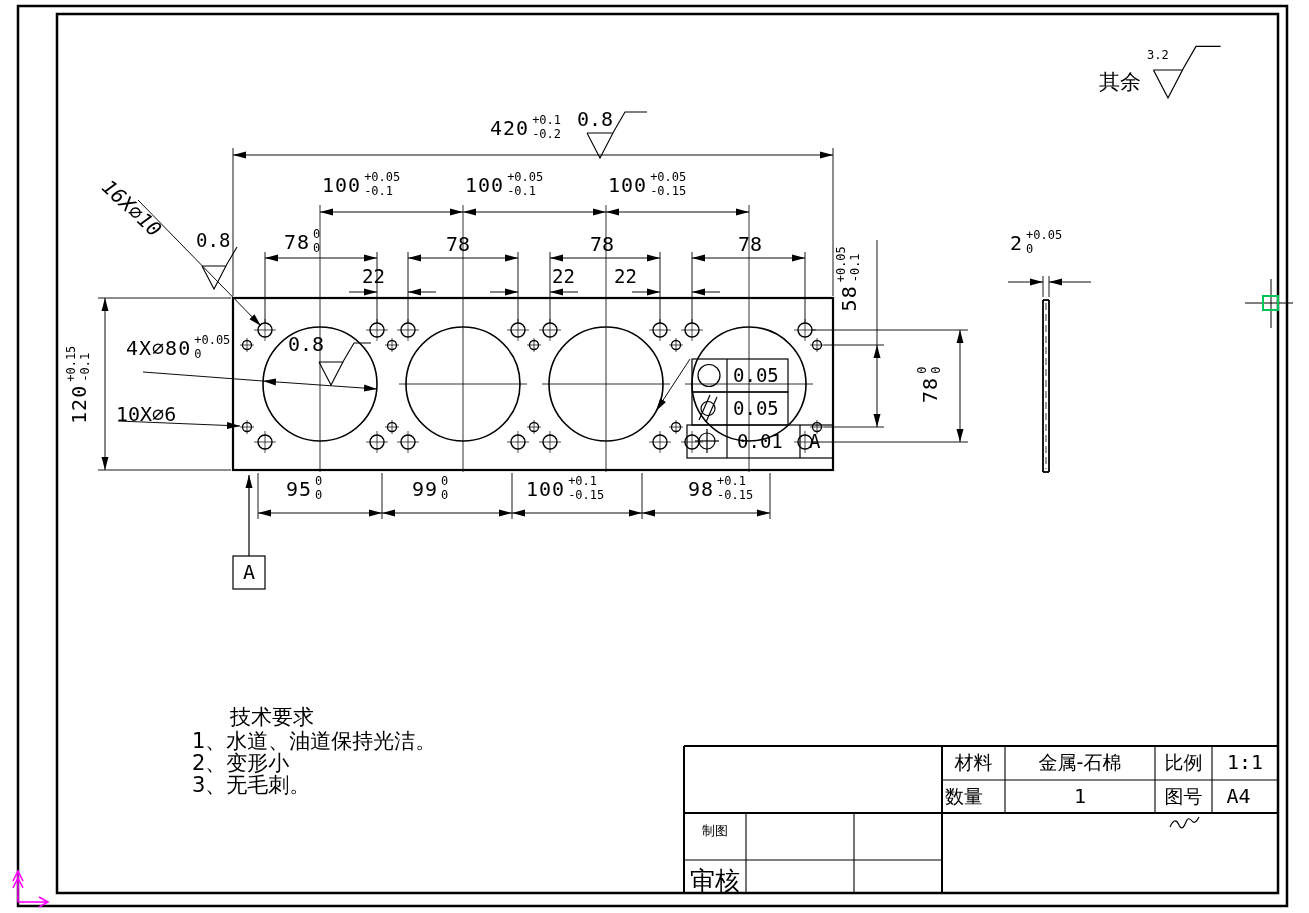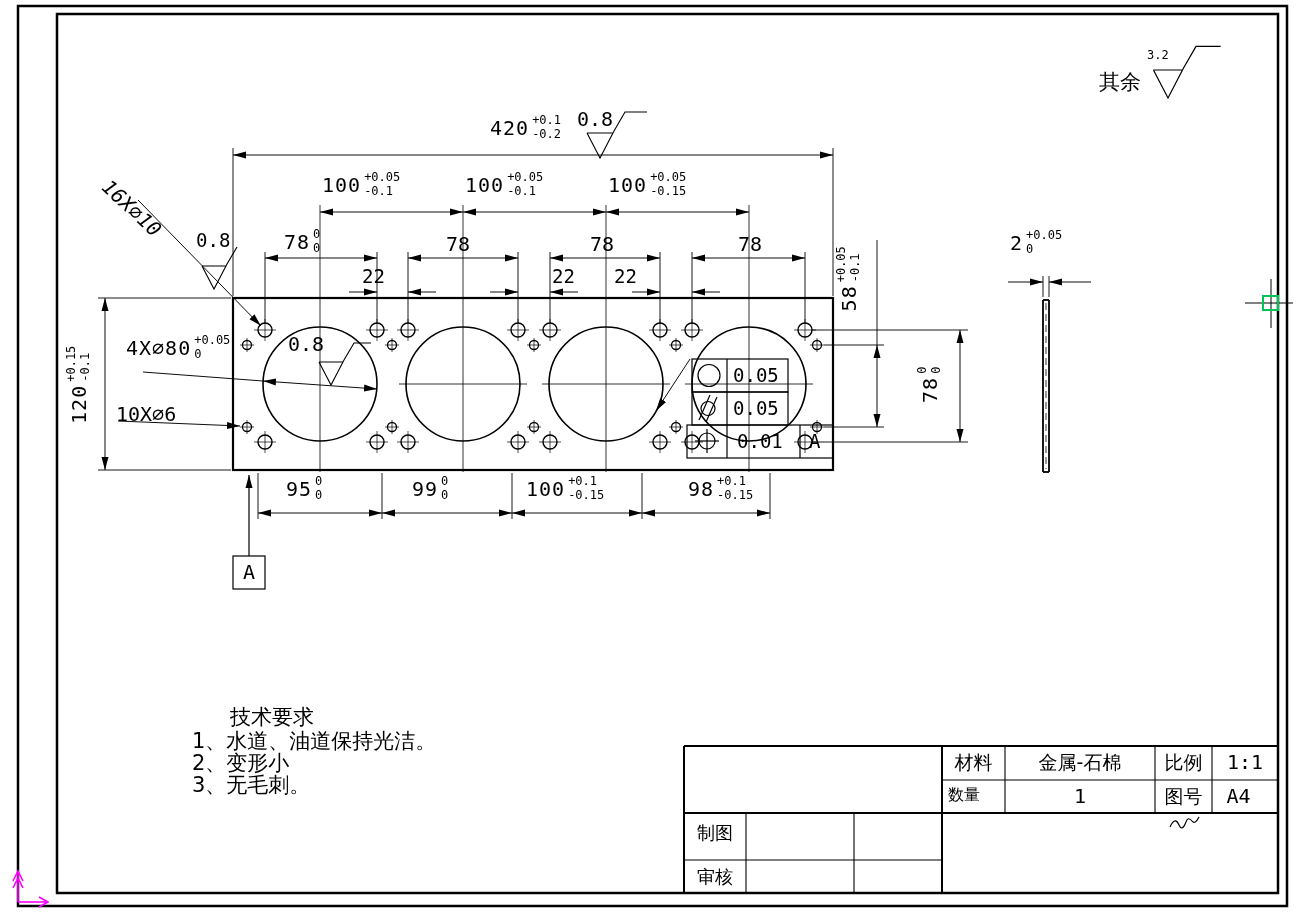--- a/index.html
+++ b/index.html
@@ -376,20 +376,20 @@
 
   <div class="txt cn" style="left:230px;top:707px;font-size:21px;">技术要求</div>
   <div class="txt cn" style="left:192px;top:731px;font-size:21px;">1、水道、油道保持光洁。</div>
   <div class="txt cn" style="left:192px;top:753px;font-size:21px;">2、变形小</div>
   <div class="txt cn" style="left:192px;top:775px;font-size:21px;">3、无毛刺。</div>
 
   <div class="cell cn" style="left:942px;top:753px;width:63px;font-size:19px;">材料</div>
   <div class="cell cn" style="left:1005px;top:753px;width:150px;font-size:19px;">金属-石棉</div>
   <div class="cell cn" style="left:1155px;top:753px;width:57px;font-size:19px;">比例</div>
   <div class="cell mono" style="left:1212px;top:752px;width:66px;font-size:20px;">1:1</div>
-  <div class="cell cn" style="left:942px;top:787px;width:44px;font-size:16px;">数量</div>
+  <div class="cell cn" style="left:942px;top:787px;width:44px;font-size:19px;">数量</div>
   <div class="cell mono" style="left:1005px;top:786px;width:150px;font-size:20px;">1</div>
   <div class="cell cn" style="left:1155px;top:787px;width:57px;font-size:19px;">图号</div>
   <div class="cell mono" style="left:1212px;top:786px;width:53px;font-size:20px;">A4</div>
-  <div class="cell cn" style="left:684px;top:824px;width:62px;font-size:18px;">制图</div>
-  <div class="cell cn" style="left:684px;top:868px;width:62px;font-size:18px;">审核</div>
+  <div class="cell cn" style="left:684px;top:824px;width:62px;font-size:13px;">制图</div>
+  <div class="cell cn" style="left:684px;top:868px;width:62px;font-size:25px;">审核</div>
 
 </div>
 
 </body></html>

